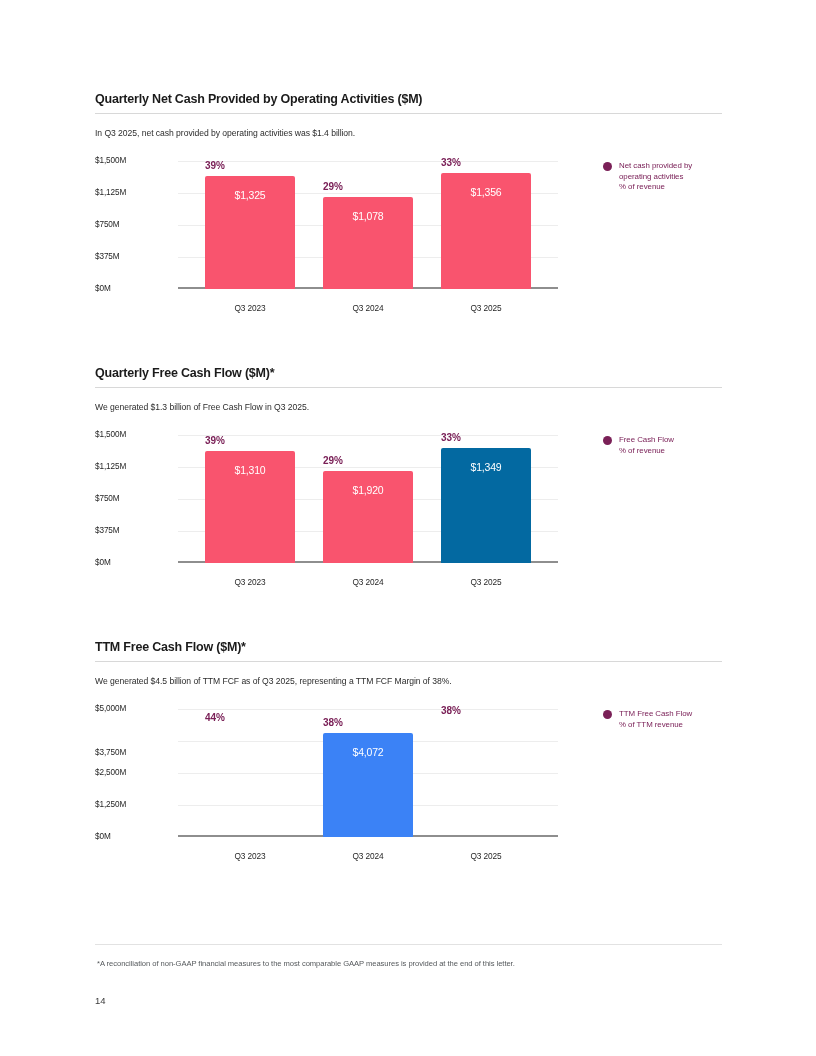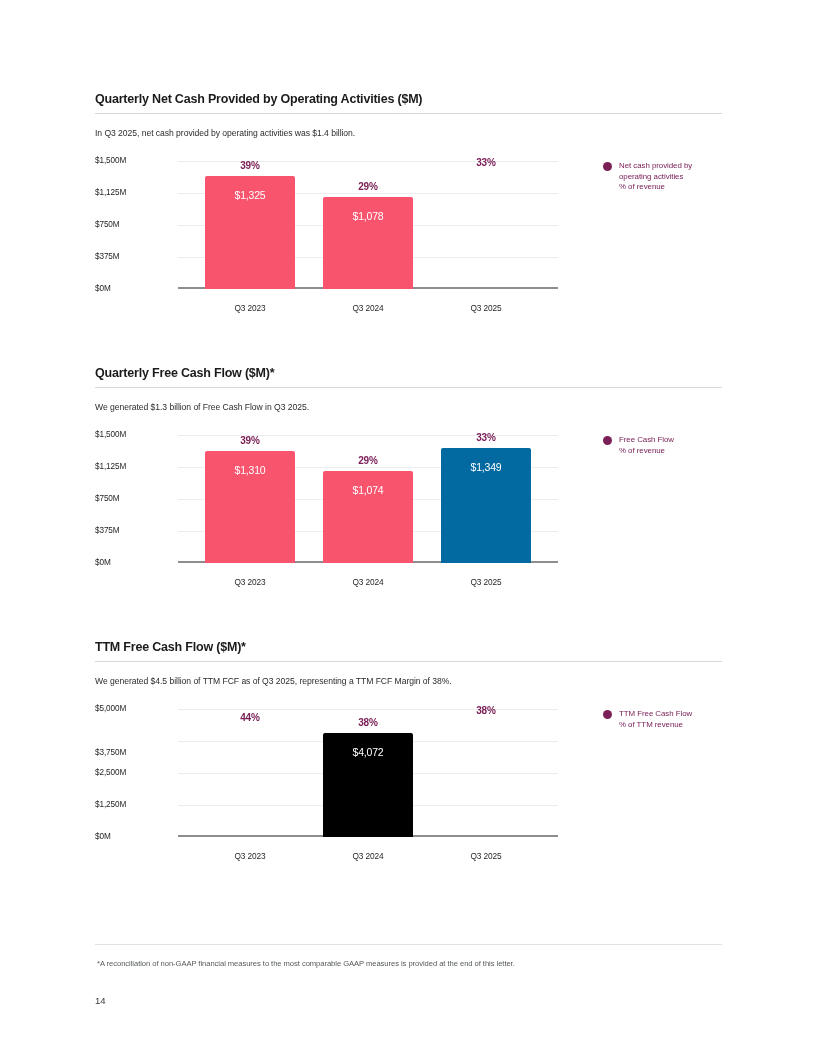--- a/index.html
+++ b/index.html
@@ -107,21 +107,20 @@
     left: 0;
     width: 100%;
     text-align: center;
     color: #ffffff;
     font-size: 10.5px;
     letter-spacing: -0.2px;
   }
   .bar-pct {
     position: absolute;
     width: 90px;
-    text-align: center;
     color: #7a2057;
     font-size: 10px;
     font-weight: bold;
     letter-spacing: -0.1px;
   }
   .xlabel {
     position: absolute;
     width: 90px;
     text-align: center;
     font-size: 8.3px;
@@ -205,20 +204,23 @@
           <div class="bar" style="left: 27px; height: 113.067px; background: rgb(249, 84, 110);">
             <div class="bar-value">$1,325</div>
           </div>
           <div class="bar-pct" style="left: 27px; top: -1.06667px; color: rgb(122, 32, 87);">39%</div>
           <div class="xlabel" style="left: 27px; top: 142px;">Q3 2023</div>
           <div class="bar" style="left: 145px; height: 91.9893px; background: rgb(249, 84, 110);">
             <div class="bar-value">$1,078</div>
           </div>
           <div class="bar-pct" style="left: 145px; top: 20.0107px; color: rgb(122, 32, 87);">29%</div>
           <div class="xlabel" style="left: 145px; top: 142px;">Q3 2024</div>
+          <div class="bar" style="left: 263px; height: 115.712px; background: rgb(249, 84, 110);">
+            <div class="bar-value">$1,356</div>
+          </div>
           <div class="bar-pct" style="left: 263px; top: -3.712px; color: rgb(122, 32, 87);">33%</div>
           <div class="xlabel" style="left: 263px; top: 142px;">Q3 2025</div>
         </div>
         <div class="legend">
           <span class="legend-dot" style="background: rgb(122, 32, 87);"></span>
           <div class="legend-text" style="color: rgb(122, 32, 87);">
             <div>Net cash provided by</div>
             <div>operating activities</div>
             <div>% of revenue</div>
           </div>
@@ -241,21 +243,21 @@
           <div class="gridline" style="top: 96px;"></div>
           <div class="ytick-wrap" style="top: 91px; left: -83px;">$375M</div>
           <div class="ytick-wrap" style="top: 123px; left: -83px;">$0M</div>
           <div class="axis-base"></div>
           <div class="bar" style="left: 27px; height: 111.787px; background: rgb(249, 84, 110);">
             <div class="bar-value">$1,310</div>
           </div>
           <div class="bar-pct" style="left: 27px; top: 0.213333px; color: rgb(122, 32, 87);">39%</div>
           <div class="xlabel" style="left: 27px; top: 142px;">Q3 2023</div>
           <div class="bar" style="left: 145px; height: 91.648px; background: rgb(249, 84, 110);">
-            <div class="bar-value">$1,074</div>
+            <div class="bar-value">$1,920</div>
           </div>
           <div class="bar-pct" style="left: 145px; top: 20.352px; color: rgb(122, 32, 87);">29%</div>
           <div class="xlabel" style="left: 145px; top: 142px;">Q3 2024</div>
           <div class="bar" style="left: 263px; height: 115.115px; background: #0369a1;">
             <div class="bar-value">$1,349</div>
           </div>
           <div class="bar-pct" style="left: 263px; top: -3.11467px; color: rgb(122, 32, 87);">33%</div>
           <div class="xlabel" style="left: 263px; top: 142px;">Q3 2025</div>
         </div>
         <div class="legend">
@@ -279,21 +281,21 @@
           <div class="gridline" style="top: 32px;"></div>
           <div class="ytick-wrap" style="top: 39px; left: -83px;">$3,750M</div>
           <div class="gridline" style="top: 64px;"></div>
           <div class="ytick-wrap" style="top: 59px; left: -83px;">$2,500M</div>
           <div class="gridline" style="top: 96px;"></div>
           <div class="ytick-wrap" style="top: 91px; left: -83px;">$1,250M</div>
           <div class="ytick-wrap" style="top: 123px; left: -83px;">$0M</div>
           <div class="axis-base"></div>
           <div class="bar-pct" style="left: 27px; top: 3.3024px; color: rgb(122, 32, 87);">44%</div>
           <div class="xlabel" style="left: 27px; top: 142px;">Q3 2023</div>
-          <div class="bar" style="left: 145px; height: 104.243px; background: #000000;">
+          <div class="bar" style="left: 145px; height: 104.243px; background: #3b82f6;">
             <div class="bar-value">$4,072</div>
           </div>
           <div class="bar-pct" style="left: 145px; top: 7.7568px; color: rgb(122, 32, 87);">38%</div>
           <div class="xlabel" style="left: 145px; top: 142px;">Q3 2024</div>
           <div class="bar-pct" style="left: 263px; top: -4.48px; color: rgb(122, 32, 87);">38%</div>
           <div class="xlabel" style="left: 263px; top: 142px;">Q3 2025</div>
         </div>
         <div class="legend">
           <span class="legend-dot" style="background: rgb(122, 32, 87);"></span>
           <div class="legend-text" style="color: rgb(122, 32, 87);">

